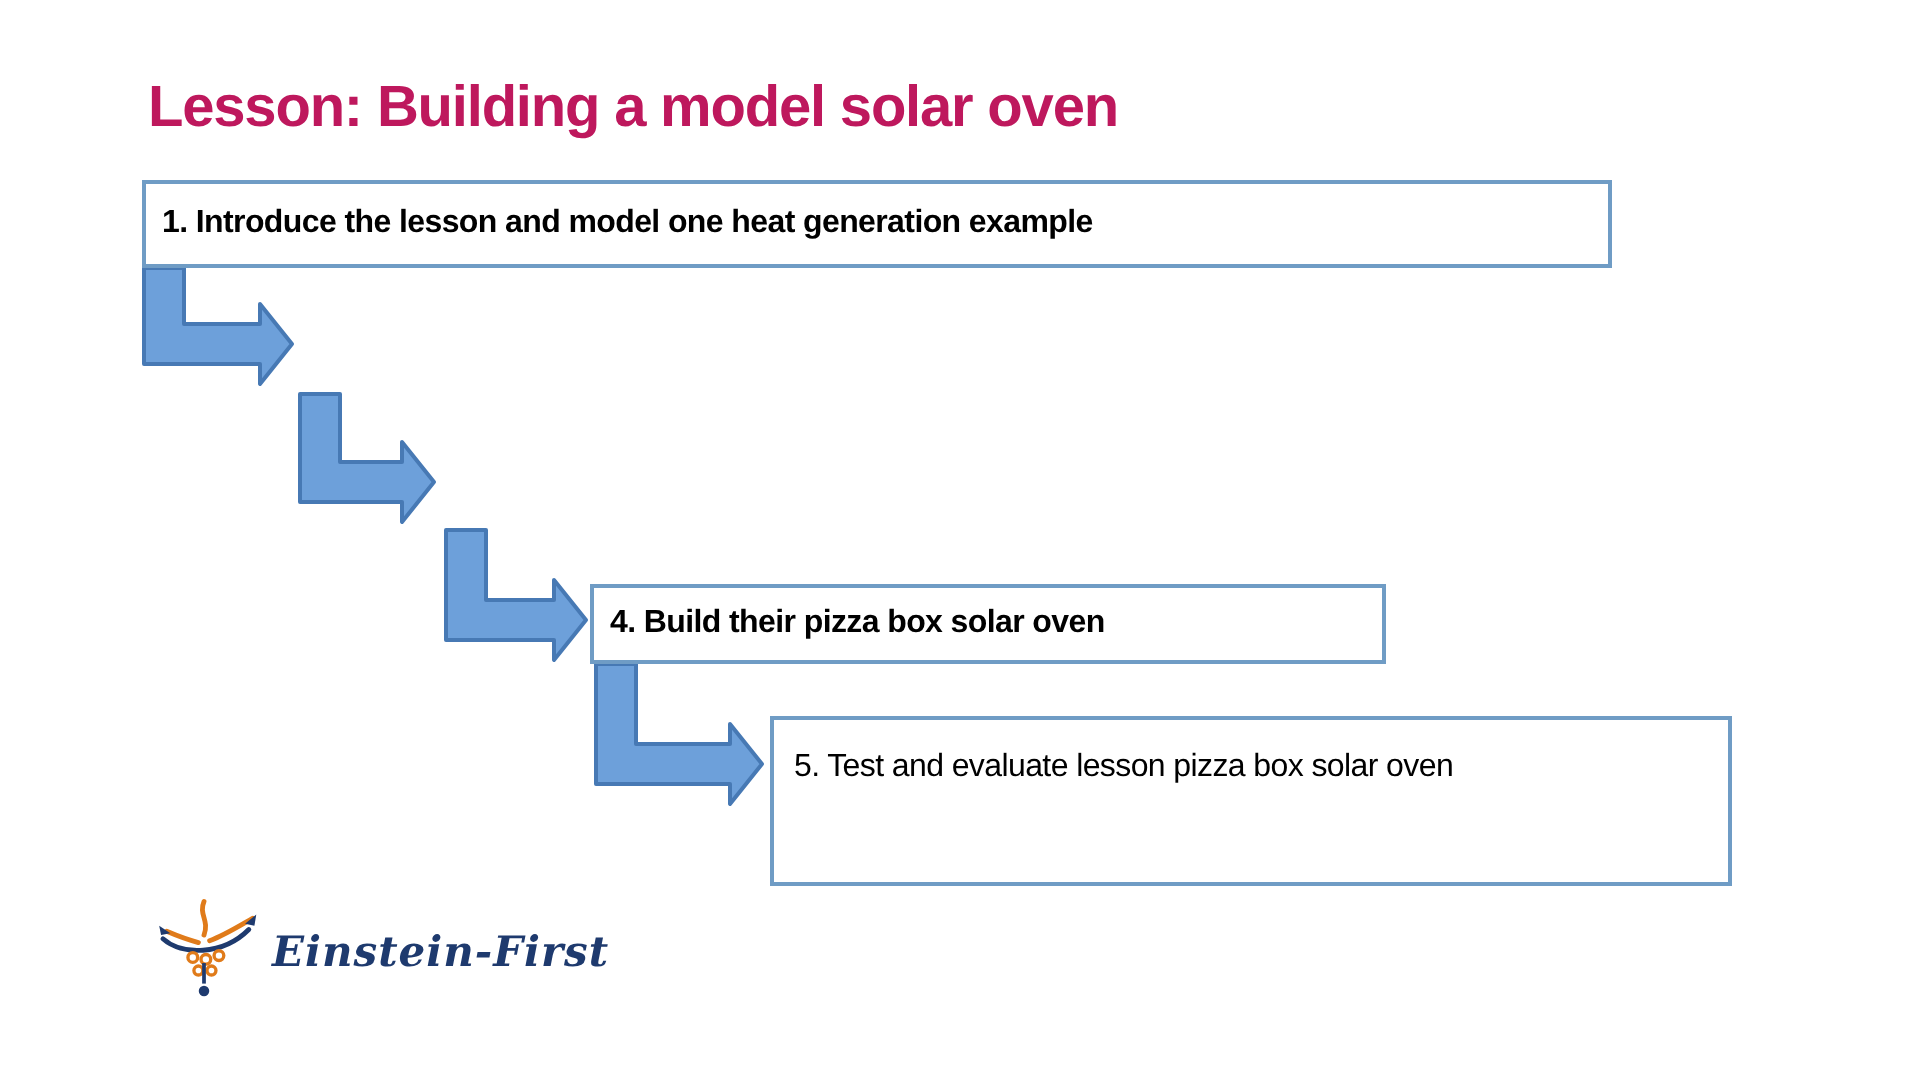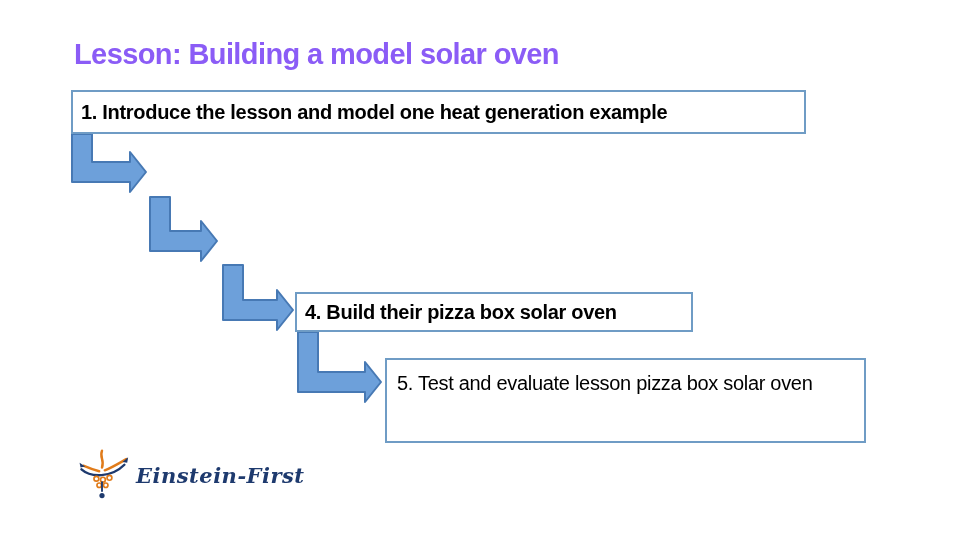--- a/index.html
+++ b/index.html
@@ -3,29 +3,29 @@
 <meta charset="utf-8">
 <style>
   html,body{margin:0;padding:0;background:#ffffff;}
   .slide{
     position:relative;width:960px;height:540px;background:#ffffff;overflow:hidden;
     font-family:"Liberation Sans",sans-serif;
   }
   .title{
     position:absolute;left:74px;top:38px;margin:0;
     font-size:29px;font-weight:700;letter-spacing:-0.6px;
-    color:#8b5cf6;white-space:nowrap;
+    color:#be185d;white-space:nowrap;
   }
   .arrows{position:absolute;left:0;top:0;width:960px;height:540px;}
   .step-box{
     position:absolute;box-sizing:border-box;background:#ffffff;
     border:2.5px solid #6f9cc5;
     display:flex;align-items:center;
     padding:0 8px;
-    font-size:20px;font-weight:700;letter-spacing:-0.3px;color:#000;
+    font-size:16px;font-weight:700;letter-spacing:-0.3px;color:#000;
     white-space:nowrap;
   }
   .box1{left:71px;top:90px;width:735px;height:44px;}
   .box2{left:146px;top:148px;width:394px;height:49px;}
   .box3{left:218px;top:220px;width:590px;height:45px;}
   .box4{left:295px;top:292px;width:398px;height:40px;}
   .box5{
     left:385px;top:358px;width:481px;height:85px;
     display:block;white-space:normal;
     padding:5px 6px 0 10px;line-height:37px;font-weight:400;

